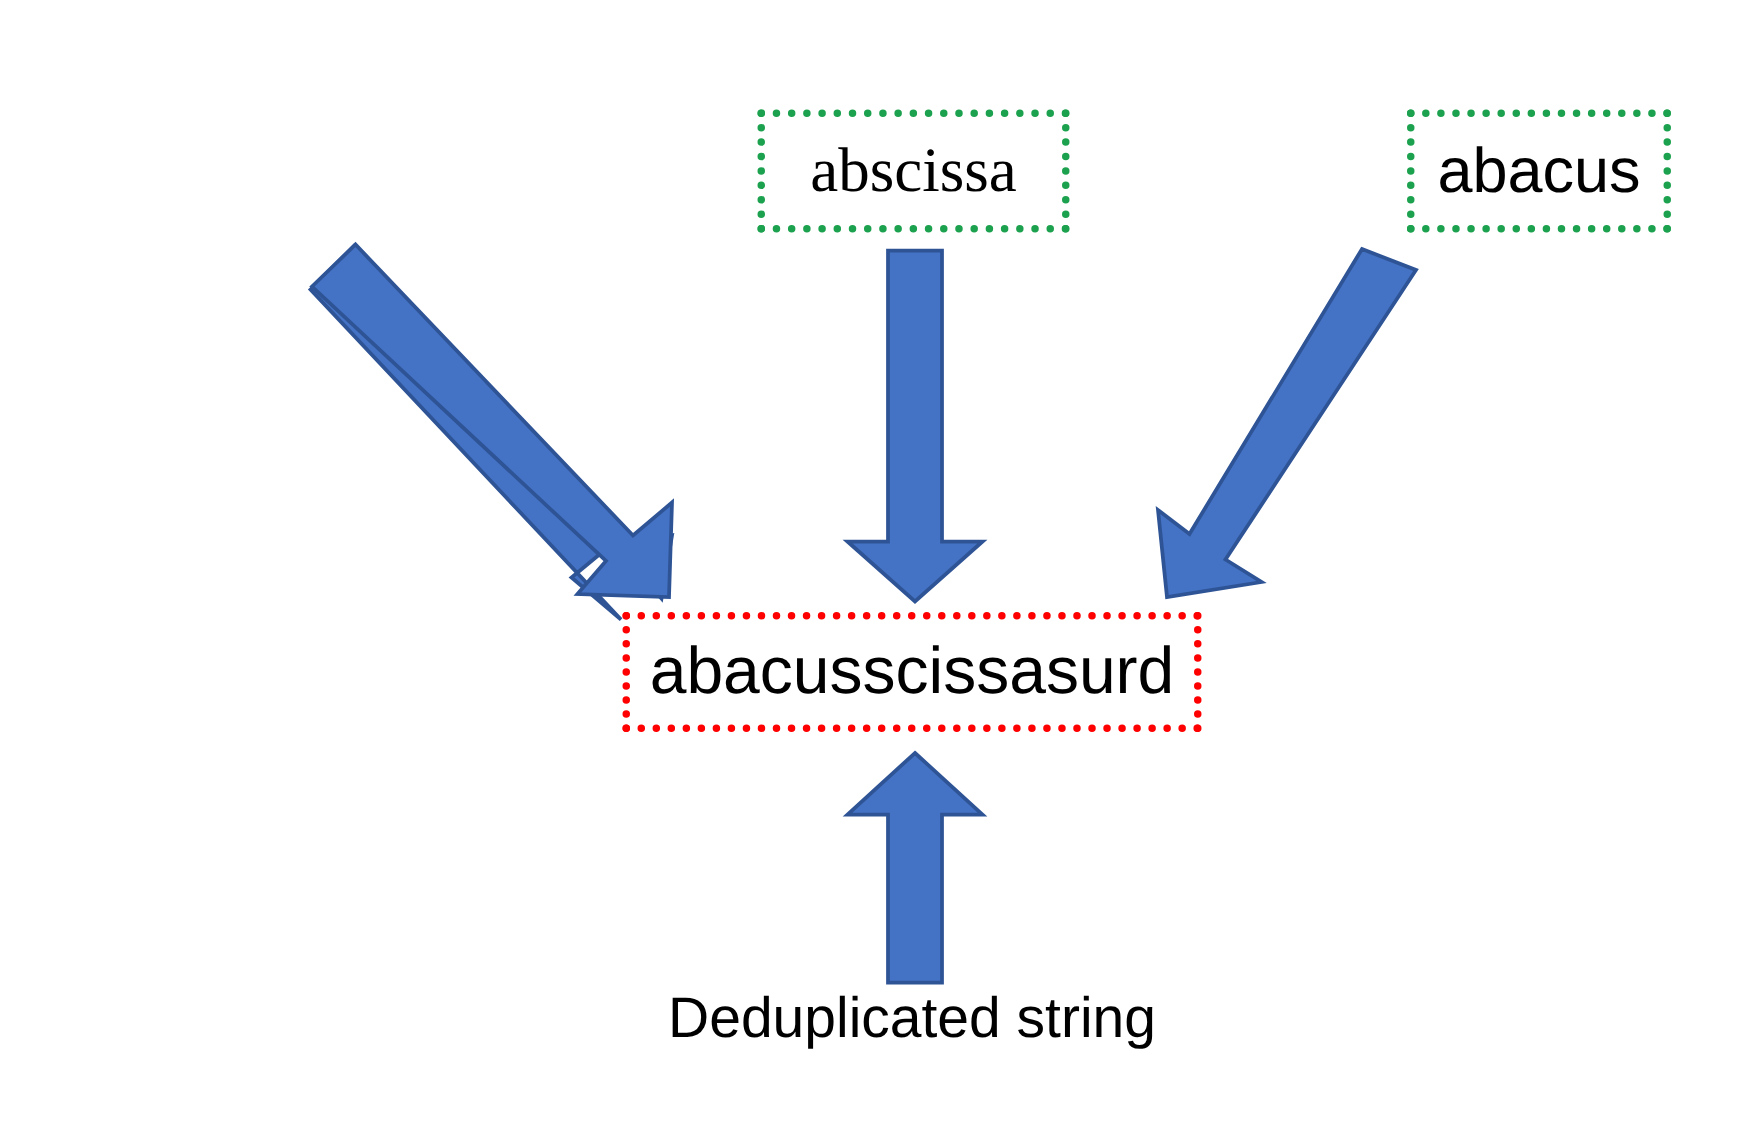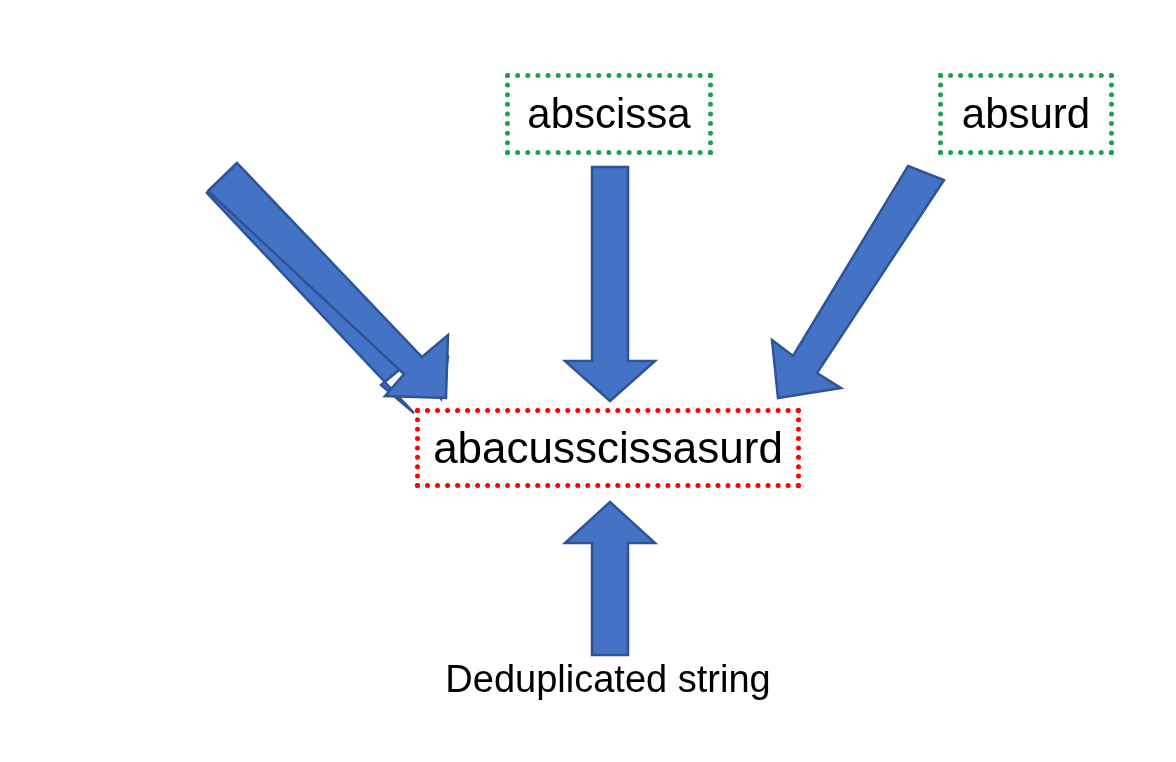--- a/index.html
+++ b/index.html
@@ -82,26 +82,26 @@
       <polygon class="arrow-shape" points="908,166 944,180 817,373 841,388 778,398 772,340 793,356"></polygon>
     </g>
 
     <g>
       <polygon class="arrow-shape" points="610,502 655,543 628,543 628,655 592,655 592,543 565,543"></polygon>
     </g>
 
   </svg>
 
 
-  <div class="node-box src-box" style="left:505px; top:73px; width:208px; height:82px;">
+  <div class="node-box src-box" style="left:505px; top:73px; width:208px; height:82px;font-family:Liberation Serif, serif;">
     <span>abscissa</span>
   </div>
 
   <div class="node-box src-box" style="left:938px; top:73px; width:176px; height:82px;">
-    <span>absurd</span>
+    <span>abacus</span>
   </div>
 
   <div class="node-box dedup-box" style="left:415px; top:408px; width:386px; height:80px;">
     <span>abacusscissasurd</span>
   </div>
 
   <div class="plain-label" style="left:415px; top:660px; width:386px; height:46px;">
     <span>Deduplicated string</span>
   </div>
 

